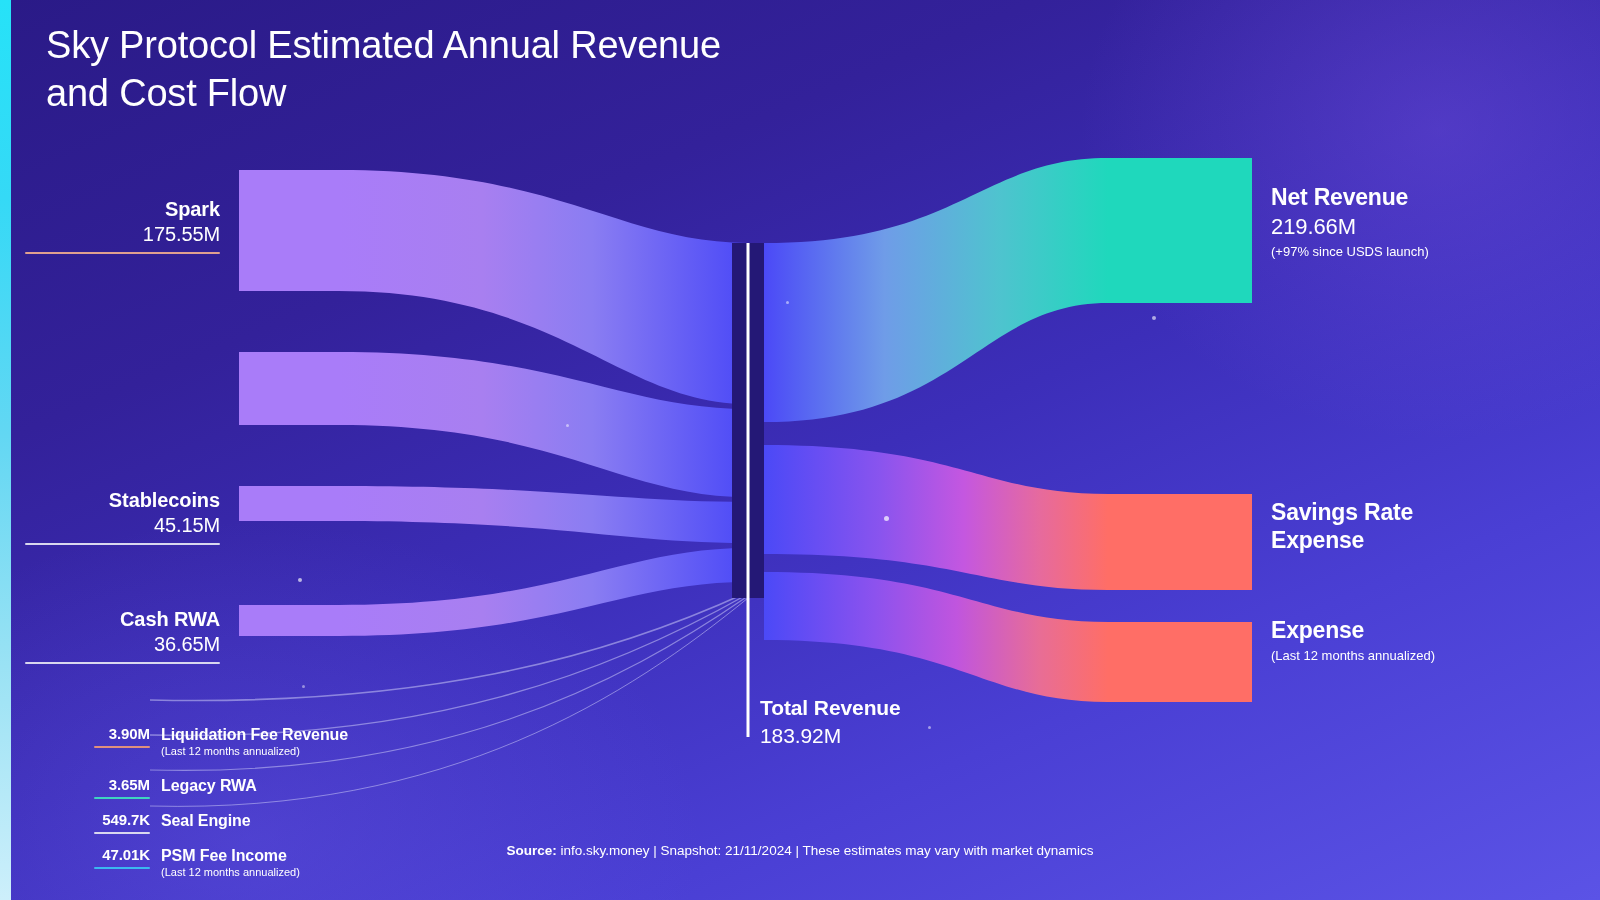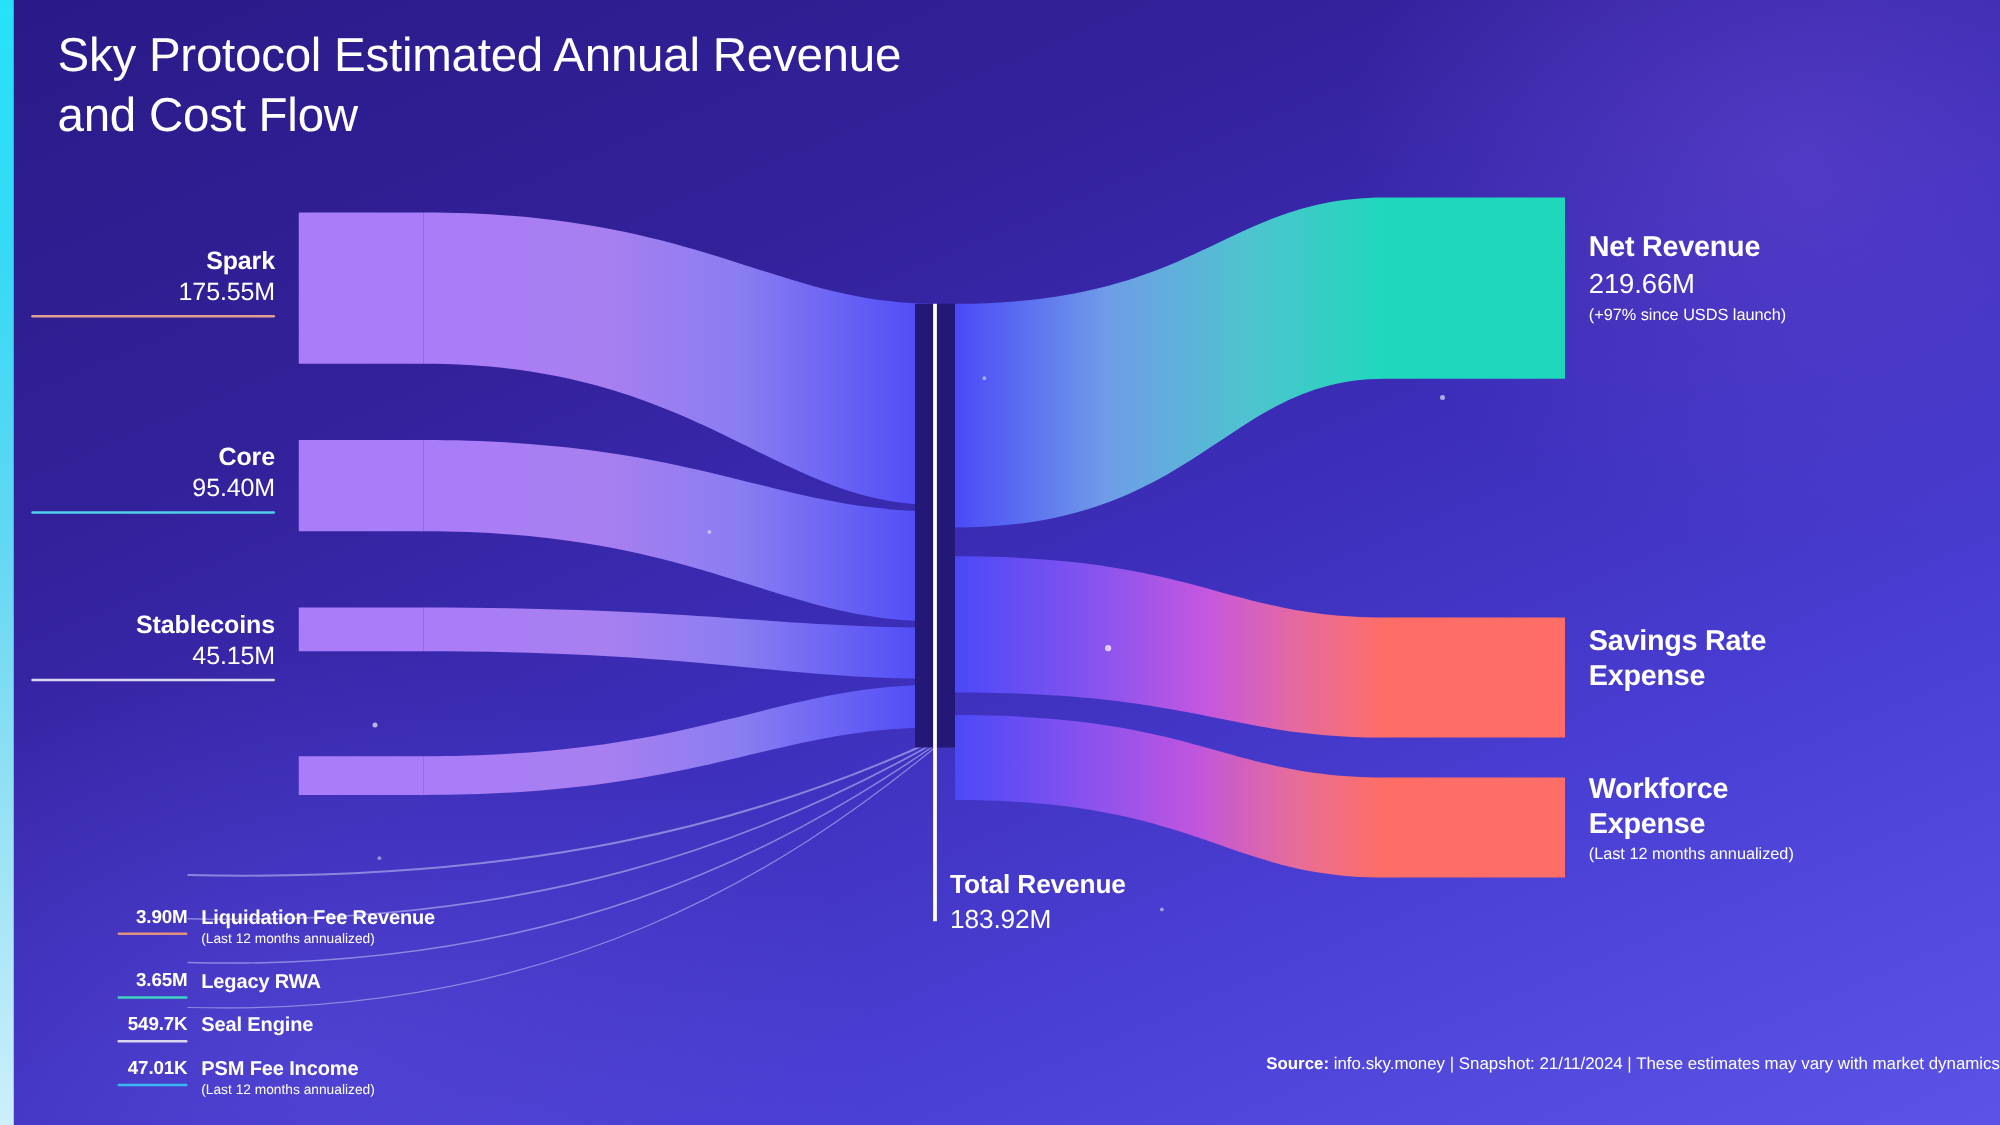--- a/index.html
+++ b/index.html
@@ -173,21 +173,21 @@
     color: #ffffff;
     font-size: 11px;
     font-weight: 400;
     line-height: 1.2;
     margin-top: 1px;
   }
   #footer {
     position: absolute;
     left: 0; top: 843px;
     width: 1600px;
-    text-align: right;
+    text-align: center;
     z-index: 30;
     color: #ffffff;
     font-size: 13.5px;
     font-weight: 400;
   }
   #footer b { font-weight: 700; }
   .sparkle {
     position: absolute;
     border-radius: 50%;
     background: #ffffff;
@@ -299,32 +299,32 @@
     <div>Sky Protocol Estimated Annual Revenue</div>
     <div>and Cost Flow</div>
   </div>
 
   <div class="lnode" style="left:25px;top:198px;width:195px;">
     <div class="nm">Spark</div>
     <div class="vl">175.55M</div>
     <div class="rule" style="background:#e0a08f;"></div>
   </div>
 
-  <div class="lnode" style="left:25px;top:355px;width:195px;">
-    <div class="nm">Core</div>
-    <div class="vl">95.40M</div>
-    <div class="rule" style="background:#4fd0ea;"></div>
-  </div>
 
   <div class="lnode" style="left:25px;top:489px;width:195px;">
     <div class="nm">Stablecoins</div>
     <div class="vl">45.15M</div>
     <div class="rule" style="background:#d9d7ef;"></div>
   </div>
 
+  <div class="lnode" style="left:25px;top:608px;width:195px;">
+    <div class="nm">Cash RWA</div>
+    <div class="vl">36.65M</div>
+    <div class="rule" style="background:#d9d7ef;"></div>
+  </div>
 
   <div id="minor-list">
     <div class="mrow" style="height:40px;">
       <div class="mval">3.90M</div>
       <div class="mrule" style="background:#e0907d;"></div>
       <div class="mlab">Liquidation Fee Revenue</div>
       <div class="msub">(Last 12 months annualized)</div>
     </div>
     <div class="mrow" style="height:24px;">
       <div class="mval">3.65M</div>
@@ -354,21 +354,20 @@
     <div class="vl">219.66M</div>
     <div class="sub">(+97% since USDS launch)</div>
   </div>
 
   <div class="rnode" style="left:1271px;top:499px;width:320px;">
     <div class="nm">Savings Rate</div>
     <div class="nm">Expense</div>
   </div>
 
   <div class="rnode" style="left:1271px;top:617px;width:320px;">
-    <div class="nm">Workforce</div>
     <div class="nm">Expense</div>
     <div class="sub">(Last 12 months annualized)</div>
   </div>
 
   <div id="footer">
     <b>Source:</b><span> info.sky.money | Snapshot: 21/11/2024 | These estimates may vary with market dynamics</span>
   </div>
 
 </div>
 

